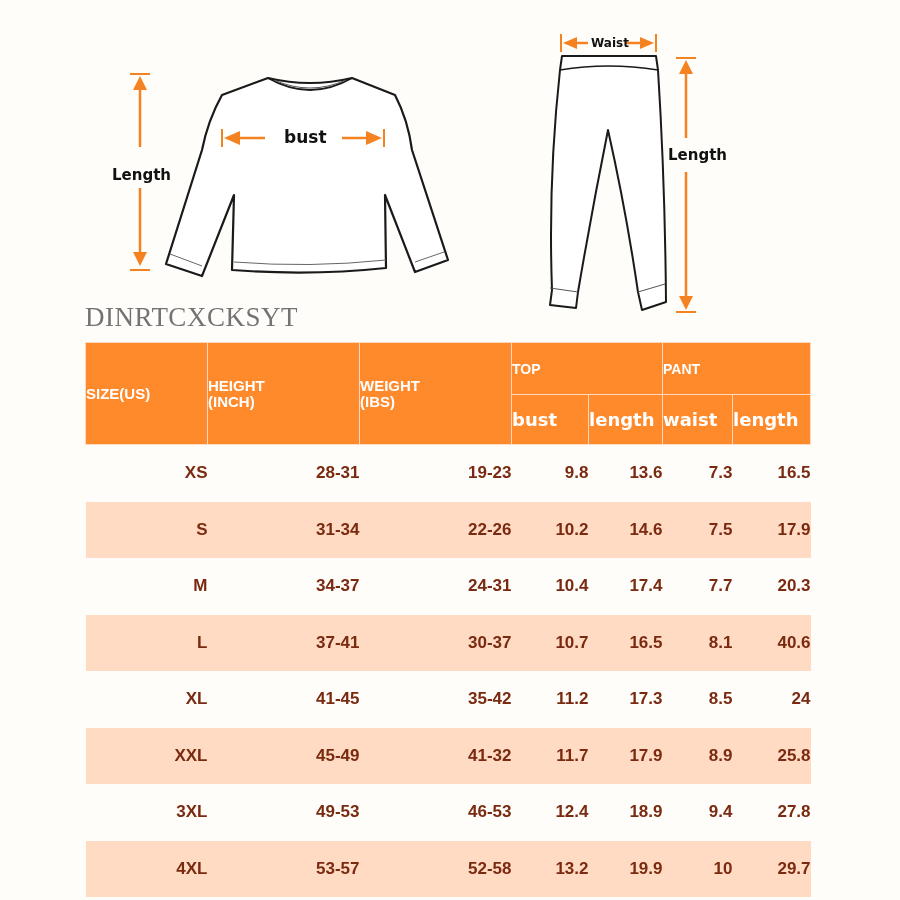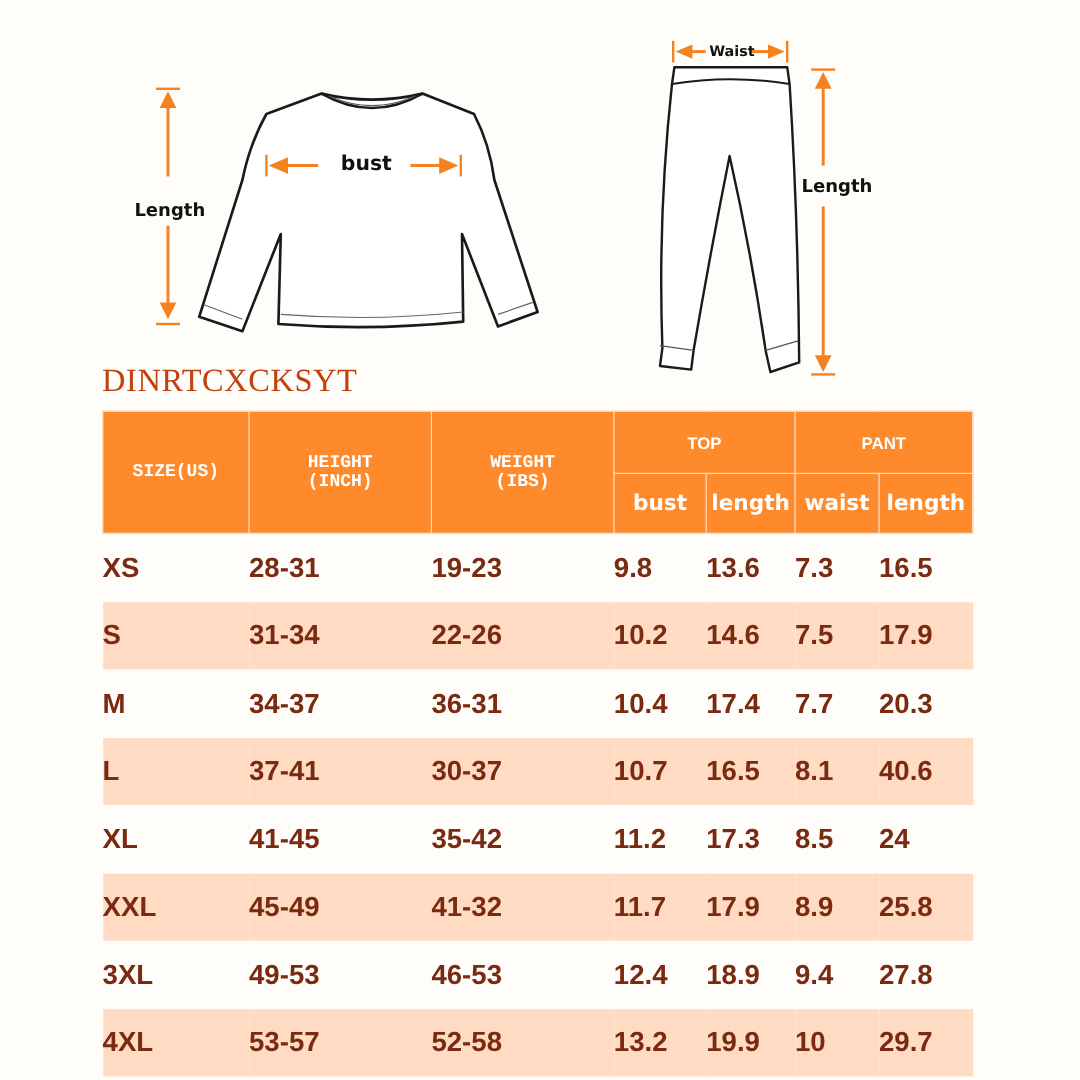--- a/index.html
+++ b/index.html
@@ -9,48 +9,48 @@
       position: relative;
       overflow: hidden;
       font-family: "Liberation Sans", sans-serif;
     }
     .illus { position: absolute; }
     .shirt { left: 90px; top: 40px; width: 380px; height: 260px; }
     .pants { left: 530px; top: 20px; width: 220px; height: 310px; }
     .brand {
       position: absolute; left: 85px; top: 302px;
       font-family: "Liberation Serif", "DejaVu Serif", serif;
-      font-size: 27px; color: #c2410c; letter-spacing: 0.5px;
+      font-size: 27px; color: #737373; letter-spacing: 0.5px;
     }
     .lbl {
       position: absolute; font-weight: bold; color: #111;
       font-family: "DejaVu Sans", sans-serif;
     }
     table.chart {
       position: absolute; left: 85px; top: 342px;
       width: 725px;
       border-collapse: collapse;
       table-layout: fixed;
     }
     table.chart th {
       background: #fe8a2c;
       color: #fff;
       font-weight: bold;
       border: 1.5px solid #ffd9bd;
-      text-align: center;
+      text-align: left;
       padding: 0;
     }
-    .h-main { font-size: 15px; line-height: 16px; font-family: Liberation Mono, monospace; }
+    .h-main { font-size: 15px; line-height: 16px; }
     .h-sub { font-size: 18px; font-family: "DejaVu Sans", sans-serif; }
     .h-group { font-size: 14px; }
     table.chart td {
-      text-align: left;
+      text-align: right;
       color: #7a2a10;
       font-weight: bold;
-      font-size: 23px;
+      font-size: 17px;
       height: 56.5px;
       padding: 0;
       border: none;
       font-family: "Liberation Sans", sans-serif;
     }
     tr.band td { background: #fedbc2; }
     tr.plain td { background: #fffdfa; }
   </style>
 </head>
 <body>
@@ -159,21 +159,21 @@
       <td>31-34</td>
       <td>22-26</td>
       <td>10.2</td>
       <td>14.6</td>
       <td>7.5</td>
       <td>17.9</td>
     </tr>
     <tr class="plain">
       <td>M</td>
       <td>34-37</td>
-      <td>36-31</td>
+      <td>24-31</td>
       <td>10.4</td>
       <td>17.4</td>
       <td>7.7</td>
       <td>20.3</td>
     </tr>
     <tr class="band">
       <td>L</td>
       <td>37-41</td>
       <td>30-37</td>
       <td>10.7</td>

